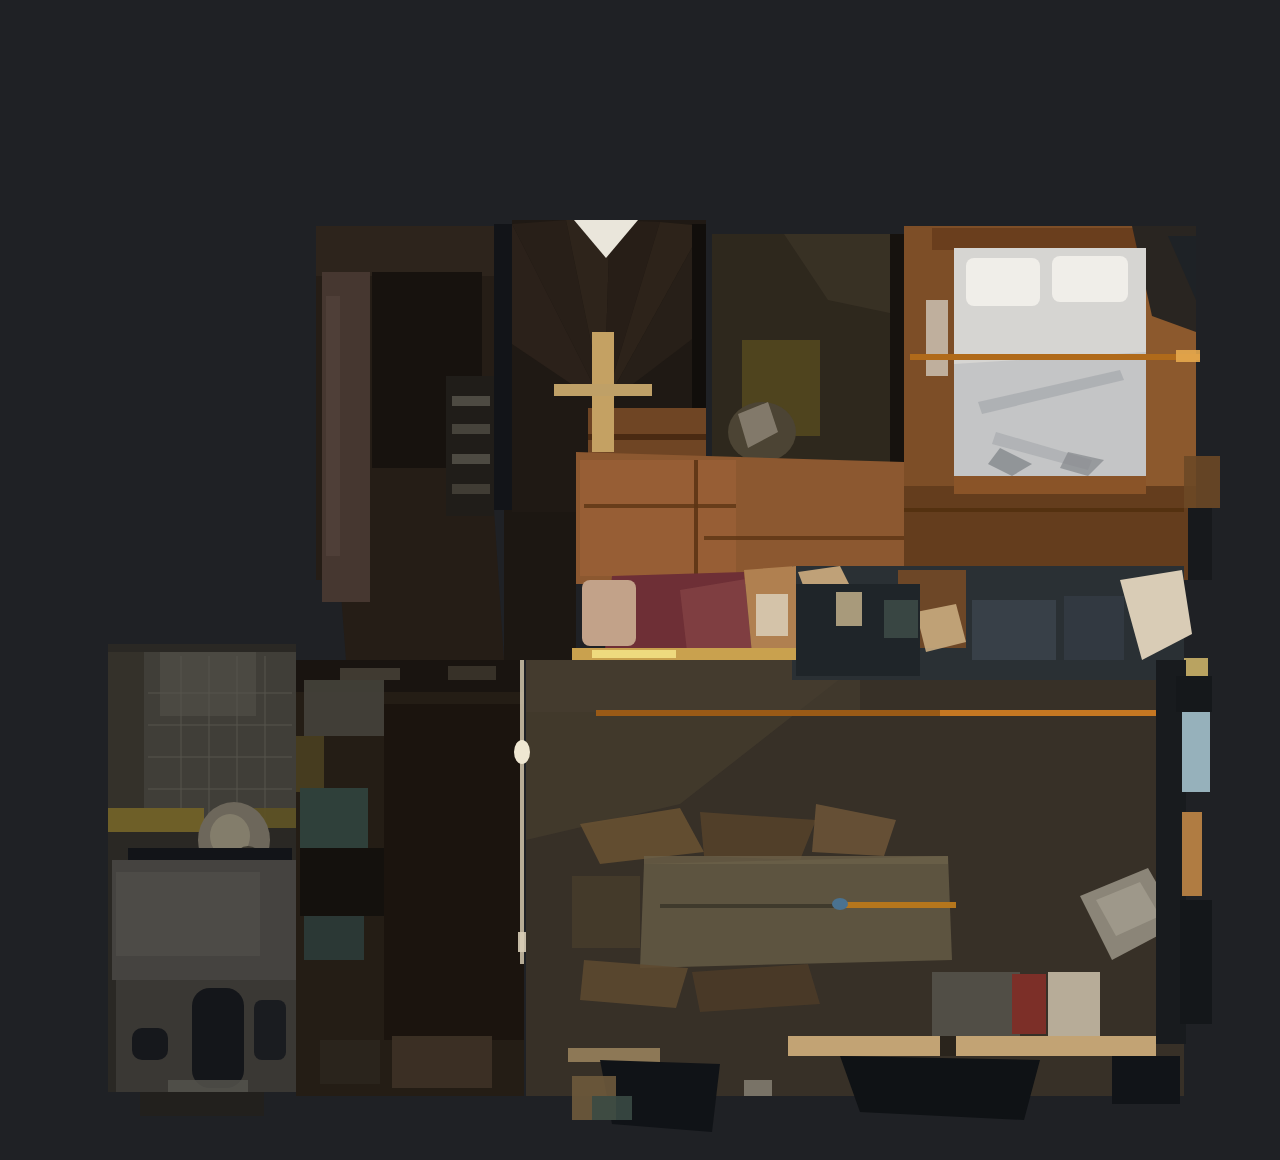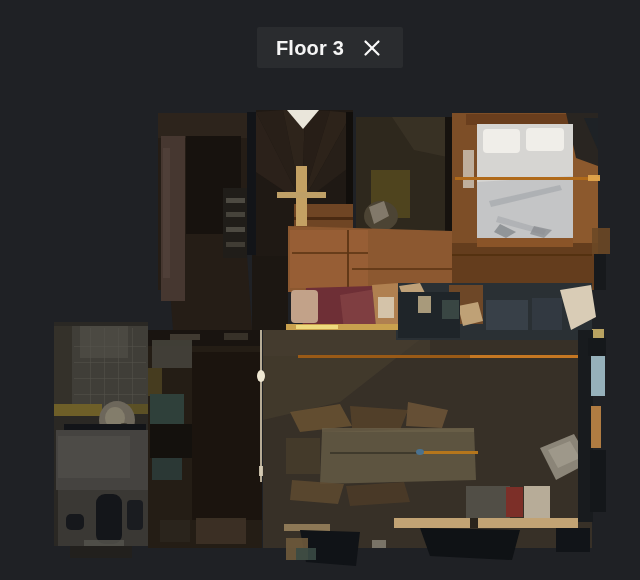--- a/index.html
+++ b/index.html
@@ -61,31 +61,20 @@
     z-index: 1;
     cursor: pointer;
   }
   .floorplan-canvas svg { display: block; }
 </style>
 </head>
 <body>
 
 <div class="stage">
 
-  <div class="floor-pill">
-    <span class="floor-title">Floor 3</span>
-    <button class="close-btn" aria-label="Close floor view">
-      <span>
-        <svg width="18" height="18" viewBox="0 0 18 18">
-          <line x1="2.5" y1="2.5" x2="15.5" y2="15.5" stroke="#fafafa" stroke-width="2.2" stroke-linecap="round"></line>
-          <line x1="15.5" y1="2.5" x2="2.5" y2="15.5" stroke="#fafafa" stroke-width="2.2" stroke-linecap="round"></line>
-        </svg>
-      </span>
-    </button>
-  </div>
 
   <div class="floorplan-canvas">
     <svg width="640" height="580" viewBox="0 0 640 580" role="img" aria-label="Floor 3 floor plan">
         <polygon points="158,113 247,113 247,255 252,330 173,330 170,290 158,290" fill="#251d16"></polygon>
         <rect x="158" y="113" width="89" height="25" fill="#2d241c"></rect>
         <rect x="186" y="136" width="55" height="98" fill="#17120e"></rect>
         <rect x="161" y="136" width="24" height="165" fill="#463730"></rect>
         <rect x="163" y="148" width="7" height="130" fill="#584740" fill-opacity="0.55"></rect>
         <rect x="223" y="188" width="24" height="70" fill="#201d19"></rect>
         <rect x="226" y="198" width="19" height="5" fill="#56524a" fill-opacity="0.85"></rect>

